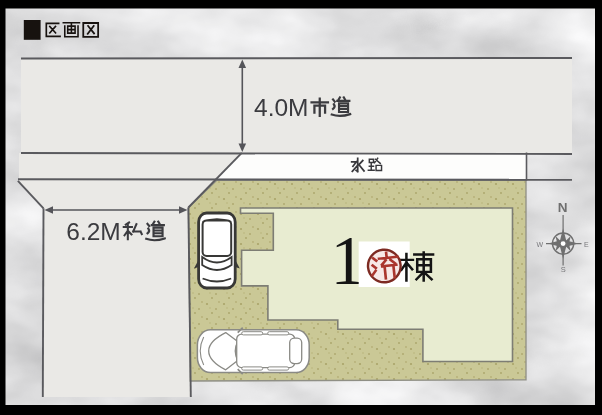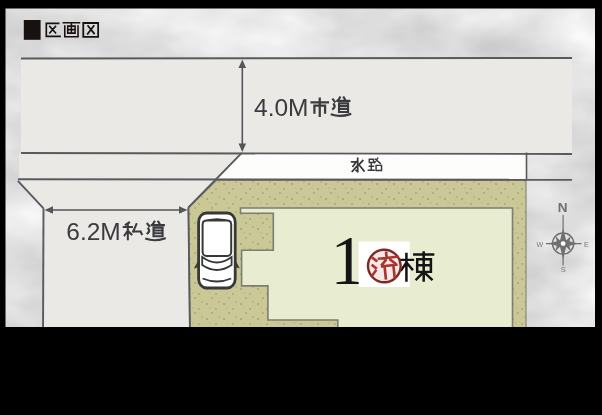--- a/index.html
+++ b/index.html
@@ -1,16 +1,16 @@
 <!DOCTYPE html>
 <html><head>
 <meta charset="utf-8">
 <style>
   html,body{margin:0;padding:0;background:#000;}
-  #page{width:602px;height:327px;position:relative;font-family:"Liberation Sans",sans-serif;border-radius:10px;}
+  #page{width:602px;height:415px;position:relative;font-family:"Liberation Sans",sans-serif;border-radius:10px;}
 </style>
 </head>
 <body>
 <div id="page">
 <svg width="602" height="415" viewBox="0 0 602 415">
 <defs>
   <filter id="marble" x="0%" y="0%" width="100%" height="100%">
     <feTurbulence type="fractalNoise" baseFrequency="0.009 0.016" numOctaves="4" seed="7"></feTurbulence>
     <feColorMatrix type="saturate" values="0"></feColorMatrix>
     <feComponentTransfer>

